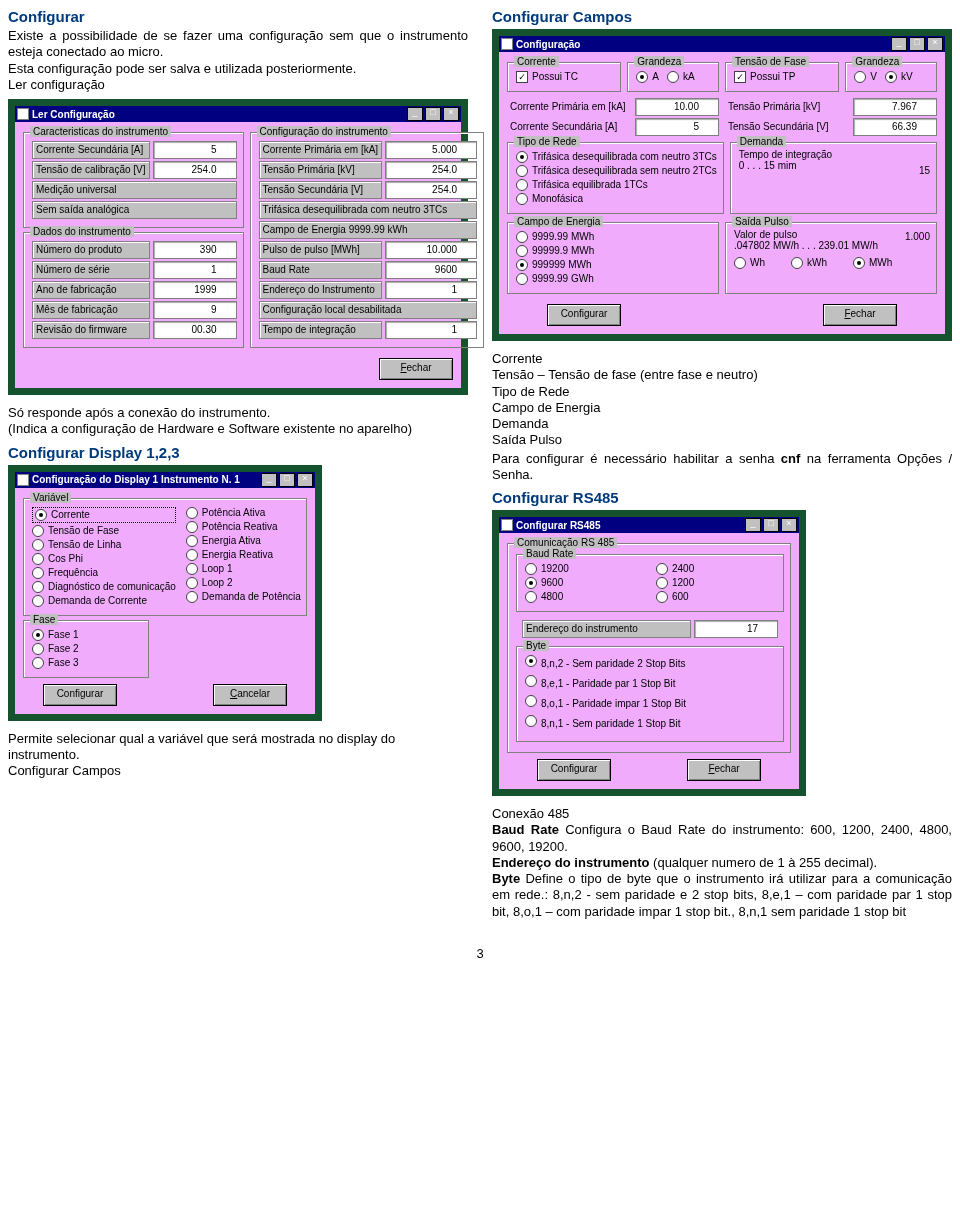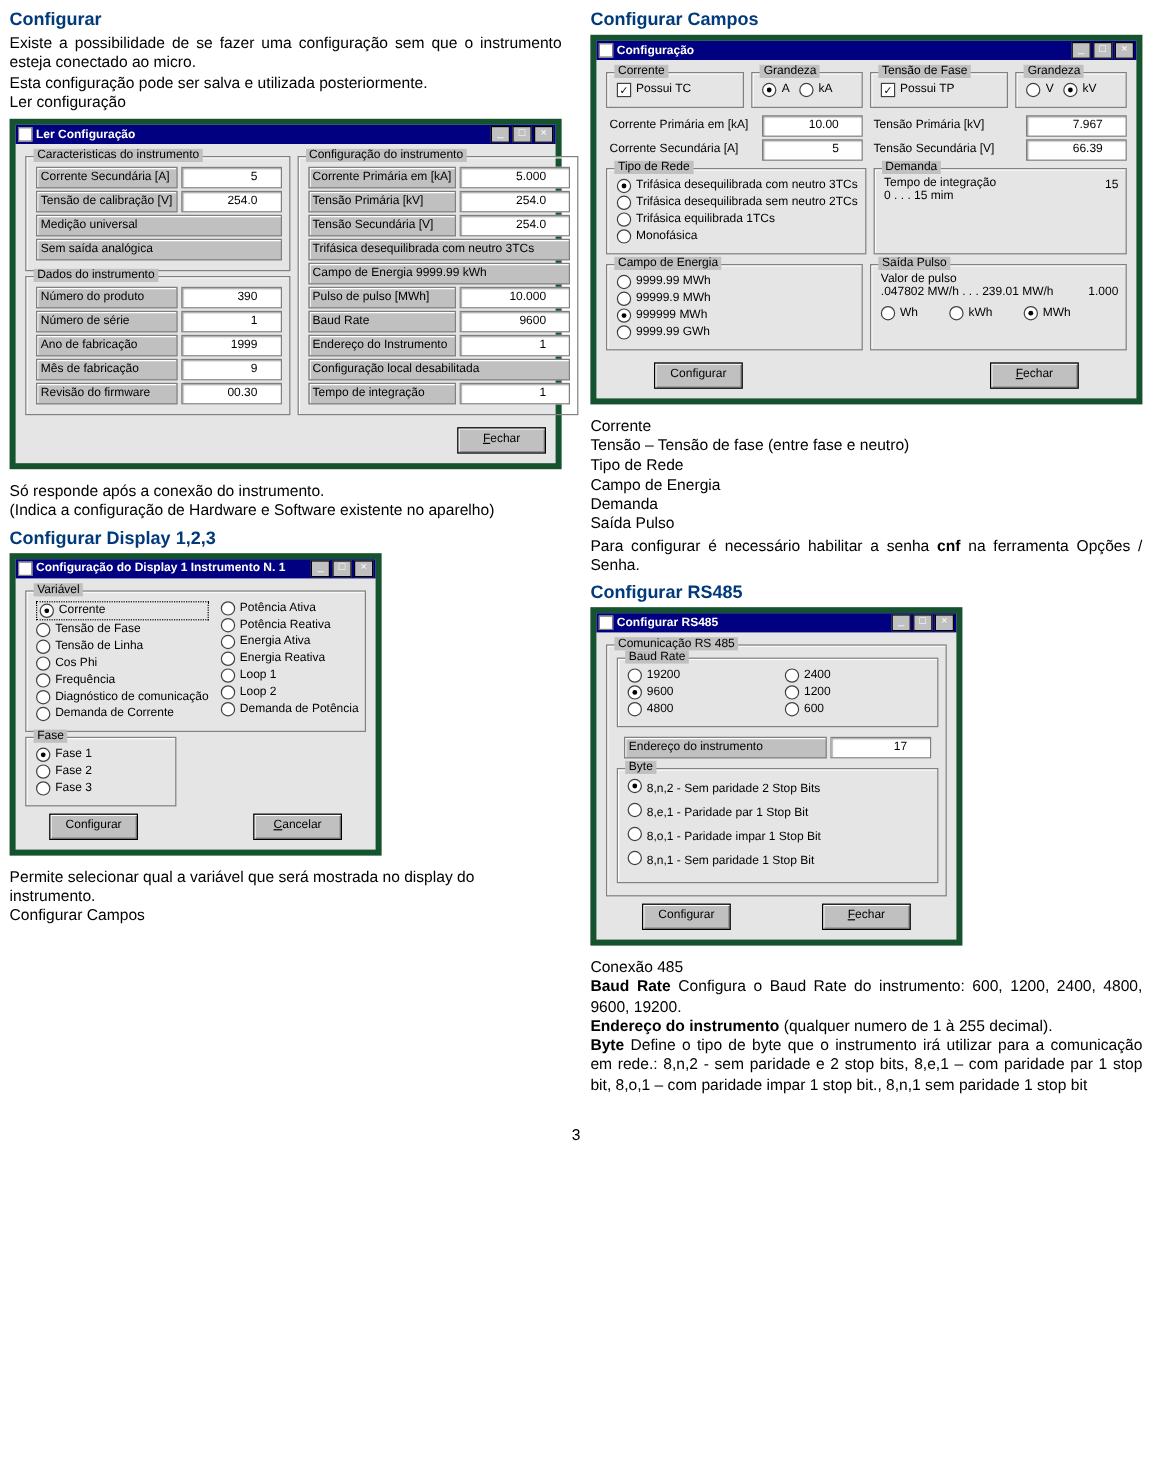--- a/index.html
+++ b/index.html
@@ -2,21 +2,21 @@
 <html><head>
 <meta charset="utf-8">
 <style>
 body{font-family:Arial,Helvetica,sans-serif;font-size:13px;margin:0;padding:8px;background:#fff;color:#000}
 .page{width:944px;margin:0 auto;position:relative}
 .cols{display:flex;gap:24px}
 .col{flex:1;min-width:0}
 h2{font-size:15px;font-weight:bold;color:#003a7a;margin:0 0 3px 0}
 h3{font-size:15px;font-weight:bold;color:#003a7a;margin:0 0 3px 0}
 .body-text{font-size:13px;line-height:1.25;margin:0 0 6px 0}
-.win{background:#e5e5e5;border:5px solid #14532d;margin:4px 0 10px 0;font-size:10px;font-family:"MS Sans Serif",Tahoma,sans-serif}
+.win{background:#f0abfc;border:7px solid #14532d;margin:4px 0 10px 0;font-size:10px;font-family:"MS Sans Serif",Tahoma,sans-serif}
 .tb{background:linear-gradient(#000080,#000080);color:#fff;display:flex;align-items:center;height:16px;padding:0 2px;font-size:10px}
 .tb .icon{width:12px;height:12px;background:#fff;margin-right:3px;display:inline-block;border:1px solid #808080;box-sizing:border-box}
 .tb .ttl{flex:1;font-weight:bold}
 .tb .wbtn{width:14px;height:12px;background:#c0c0c0;border:1px solid #000;margin-left:2px;text-align:center;line-height:9px;font-size:9px;font-family:Arial}
 .body{padding:6px 8px 8px 8px}
 .grp{border:1px solid #808080;box-shadow:inset 1px 1px 0 #fff;padding:6px 6px 6px 8px;margin:4px 0;position:relative}
 .grp > .leg{position:absolute;top:-7px;left:6px;background:#c0c0c0;padding:0 3px;font-size:10px}
 .row{display:flex;gap:6px}
 .row > *{flex:1}
 .field{display:flex;align-items:center;margin:2px 0}
@@ -341,21 +341,21 @@
                   </div>
                 </div>
         </div>
         <div class="grp">
                 <span class="leg">Demanda</span>
           <div style="display:flex;align-items:flex-start;gap:6px">
             <div style="flex:1">
               <div style="font-size:10px">Tempo de integração</div>
               <div style="font-size:10px">0 . . . 15 mim</div>
             </div>
-            <span class="val" style="margin-top:2px">15</span>
+            <span class="val" style="margin-top:16px">15</span>
           </div>
         </div>
       </div>
       <div class="row">
         <div class="grp">
                 <span class="leg">Campo de Energia</span>
           <div class="twocol">
             <div>
                     <div class="radio">
                       <span class="r"></span>
@@ -371,21 +371,21 @@
                     </div>
                     <div class="radio">
                       <span class="r"></span>
                       <span>9999.99 GWh</span>
                     </div>
                   </div>
           </div>
         </div>
         <div class="grp">
                 <span class="leg">Saída Pulso</span>
-          <div style="display:flex;align-items:flex-end;gap:20px">
+          <div style="display:flex;align-items:flex-start;gap:20px">
             <div style="flex:1">
               <div style="font-size:10px">Valor de pulso</div>
               <div style="font-size:10px">.047802 MW/h . . . 239.01 MW/h</div>
             </div>
             <span class="val" style="margin-top:2px">1.000</span>
           </div>
           <div style="display:flex;gap:26px;margin-top:4px">
                   <div class="radio">
                     <span class="r"></span>
                     <span>Wh</span>

